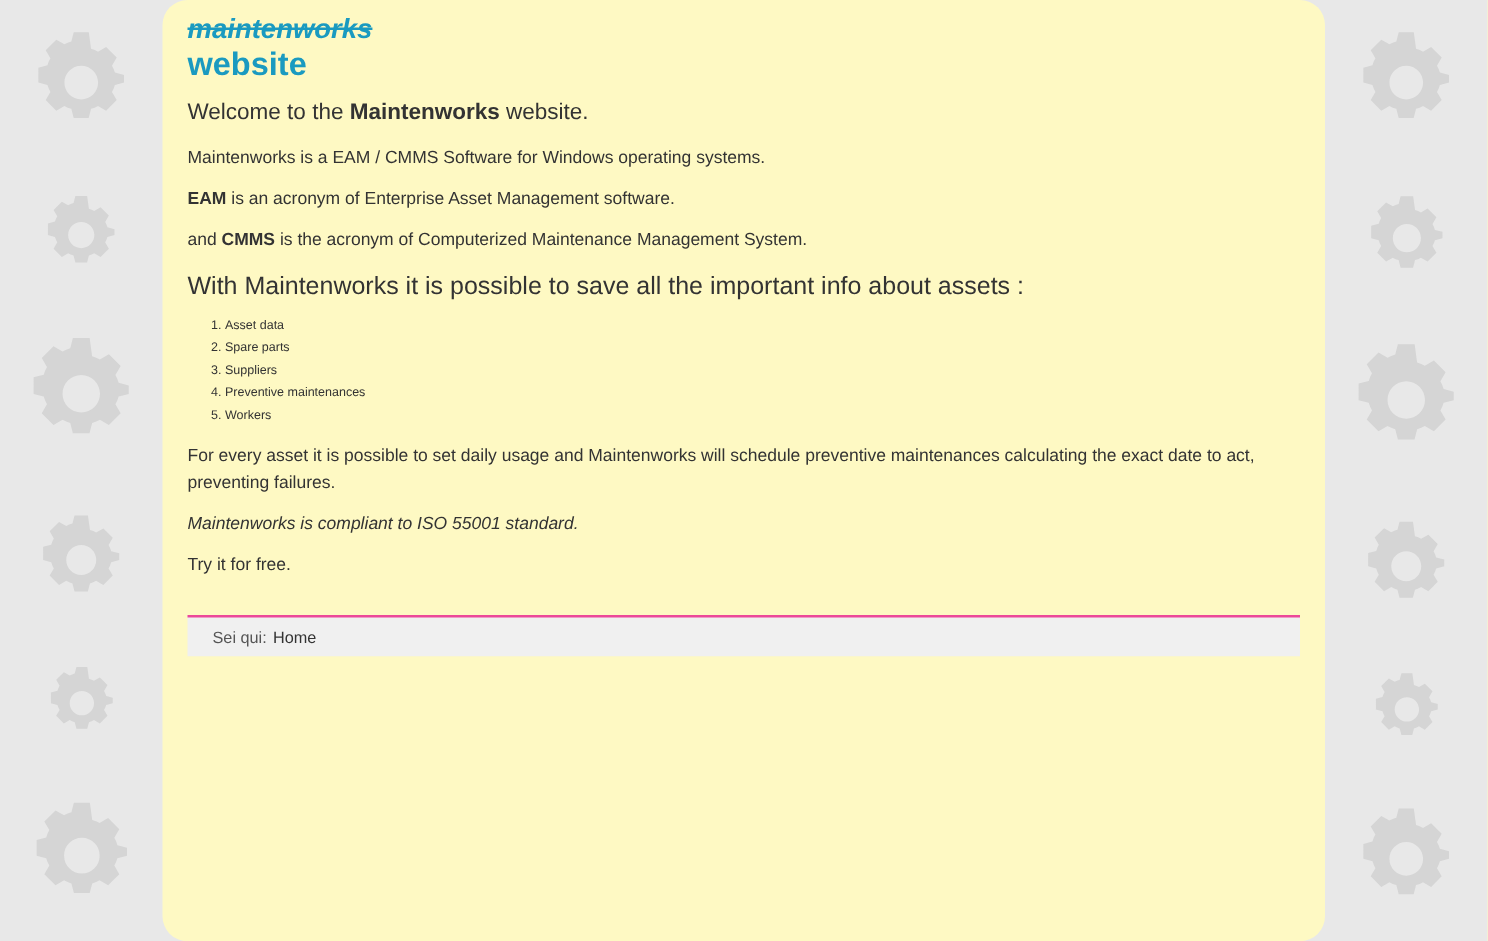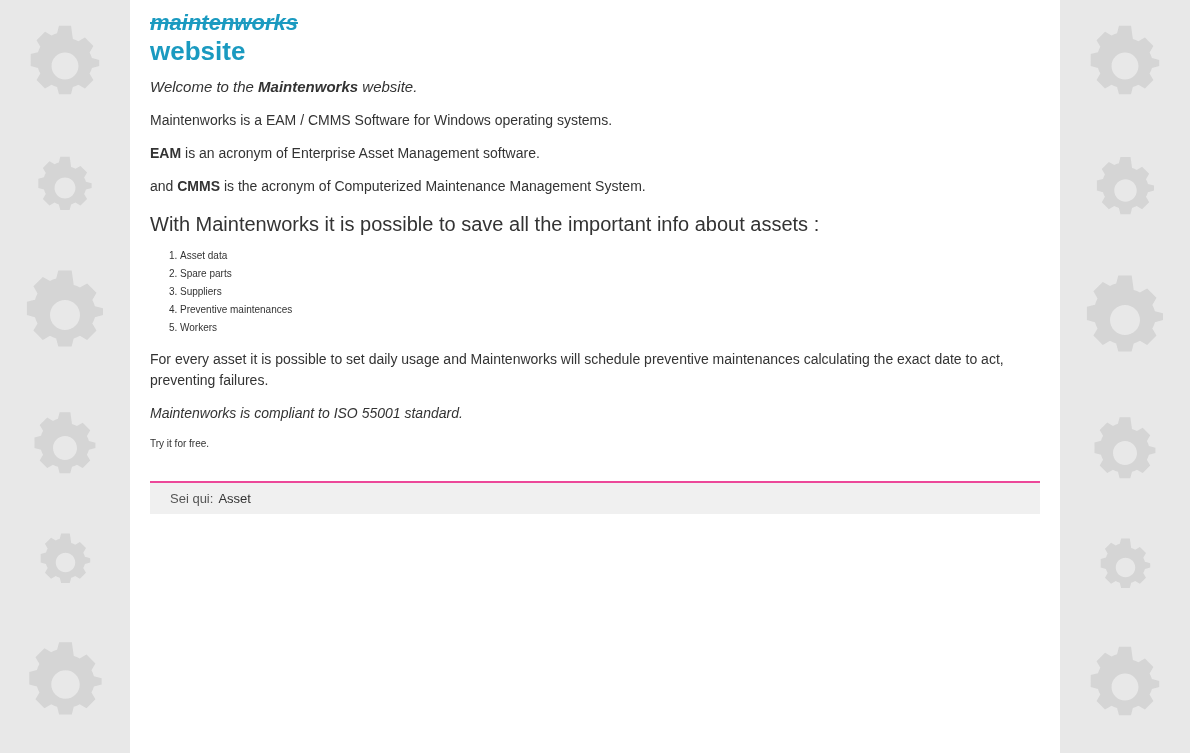--- a/index.html
+++ b/index.html
@@ -34,23 +34,24 @@
     .gear-svg {
       opacity: 0.6;
       flex-shrink: 0;
     }
 
     
     .main-wrapper {
       position: relative;
       z-index: 2;
       margin: 0 130px;
-      background: #ffffff;
+      background: #fef9c3;
       min-height: 753px;
       padding: 0;
+      border-radius: 20px;
     }
 
     .content-area {
       padding: 10px 20px 20px 20px;
     }
 
     
     .site-title {
       color: #1a9ac0;
       font-size: 26px;
@@ -61,25 +62,24 @@
 
     .site-title .line1 {
       display: block;
     }
 
     .site-title .line2 {
       display: block;
     }
 
     .welcome-text {
-      font-size: 15px;
-      color: #333;
-      margin-bottom: 12px;
-      line-height: 1.5;
-      font-style: italic;
+      font-size: 18px;
+      color: #333;
+      margin-bottom: 12px;
+      line-height: 1.5;
     }
 
     .welcome-text strong {
       font-weight: bold;
     }
 
     .intro-text {
       font-size: 14px;
       color: #333;
       margin-bottom: 12px;
@@ -131,21 +131,21 @@
 
     .iso-section {
       font-size: 14px;
       color: #333;
       margin-bottom: 12px;
       line-height: 1.5;
       font-style: italic;
     }
 
     .try-section {
-      font-size: 10px;
+      font-size: 14px;
       color: #333;
       margin-bottom: 30px;
       line-height: 1.5;
     }
 
     
     .breadcrumb-bar {
       background-color: #f0f0f0;
       border-top: 2px solid #ec4899;
       padding: 8px 20px;
@@ -250,17 +250,17 @@
     </ol>
 
     <p class="for-every-section">For every asset it is possible to set daily usage and Maintenworks will schedule preventive maintenances calculating the exact date to act, preventing failures.</p>
 
     <p class="iso-section">Maintenworks is compliant to ISO 55001 standard.</p>
 
     <p class="try-section">Try it for free.</p>
 
     <div class="breadcrumb-bar">
       <span class="breadcrumb-label">Sei qui:</span>
-      <span class="breadcrumb-home">Asset</span>
+      <span class="breadcrumb-home">Home</span>
     </div>
 
   </div>
 </div>
 
 </body></html>

